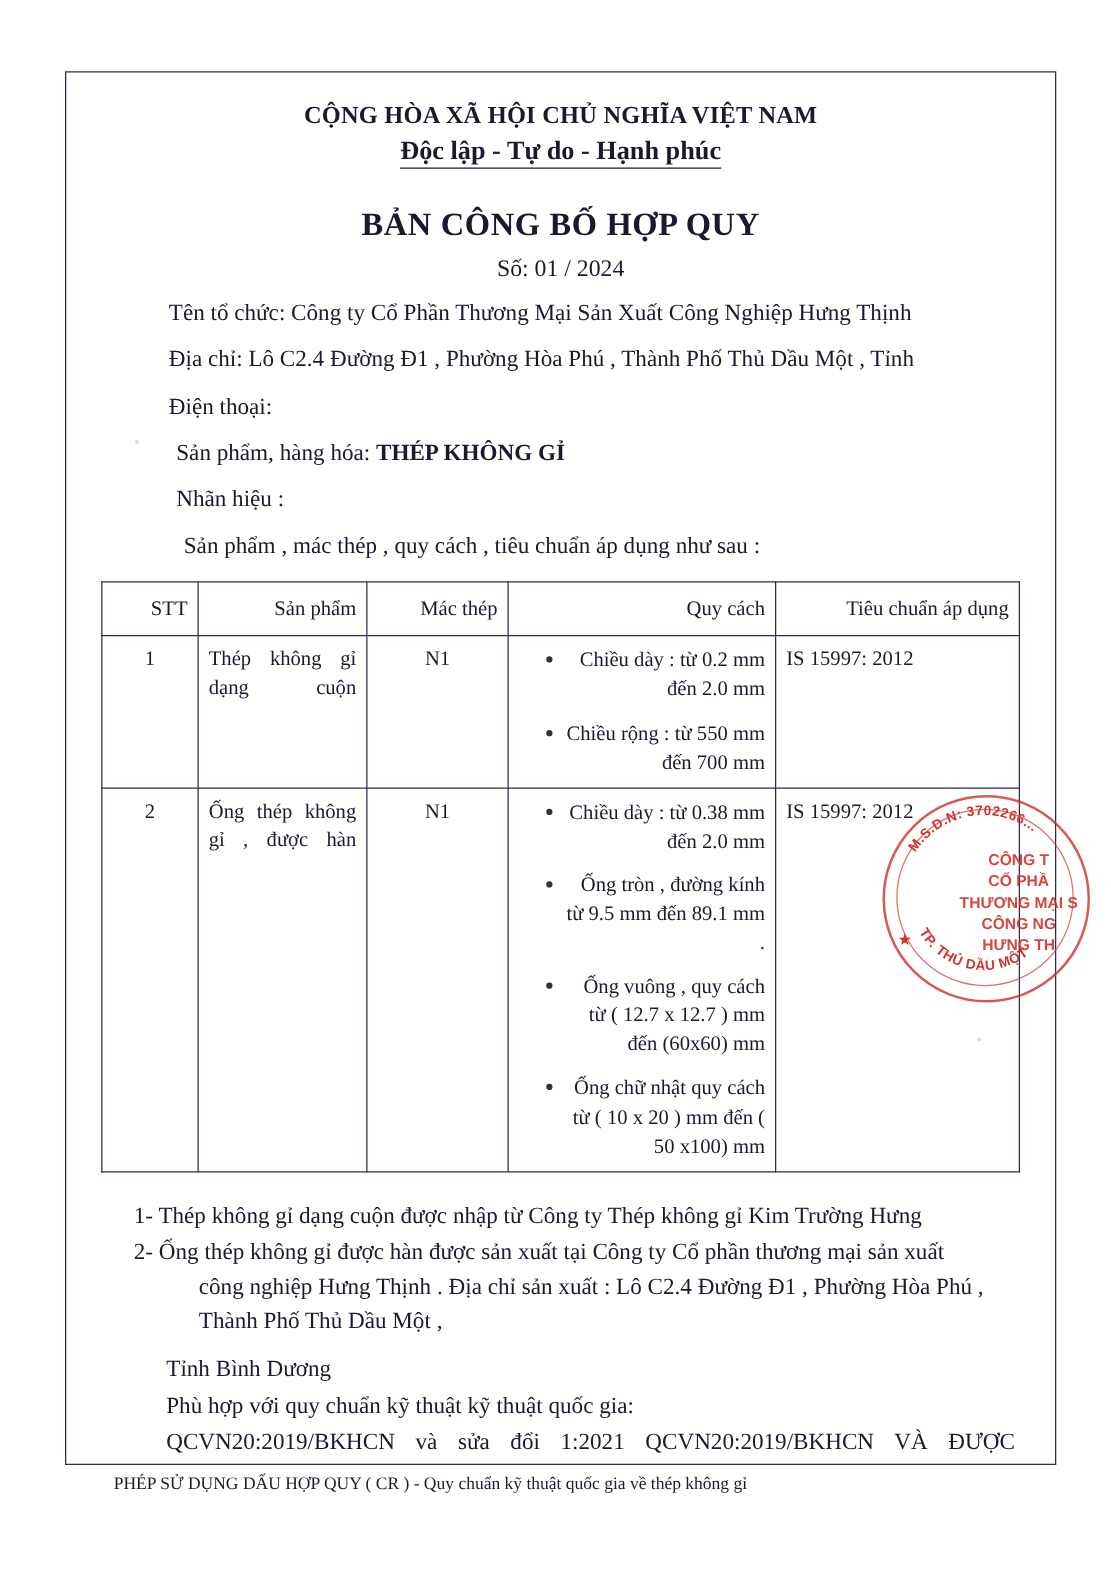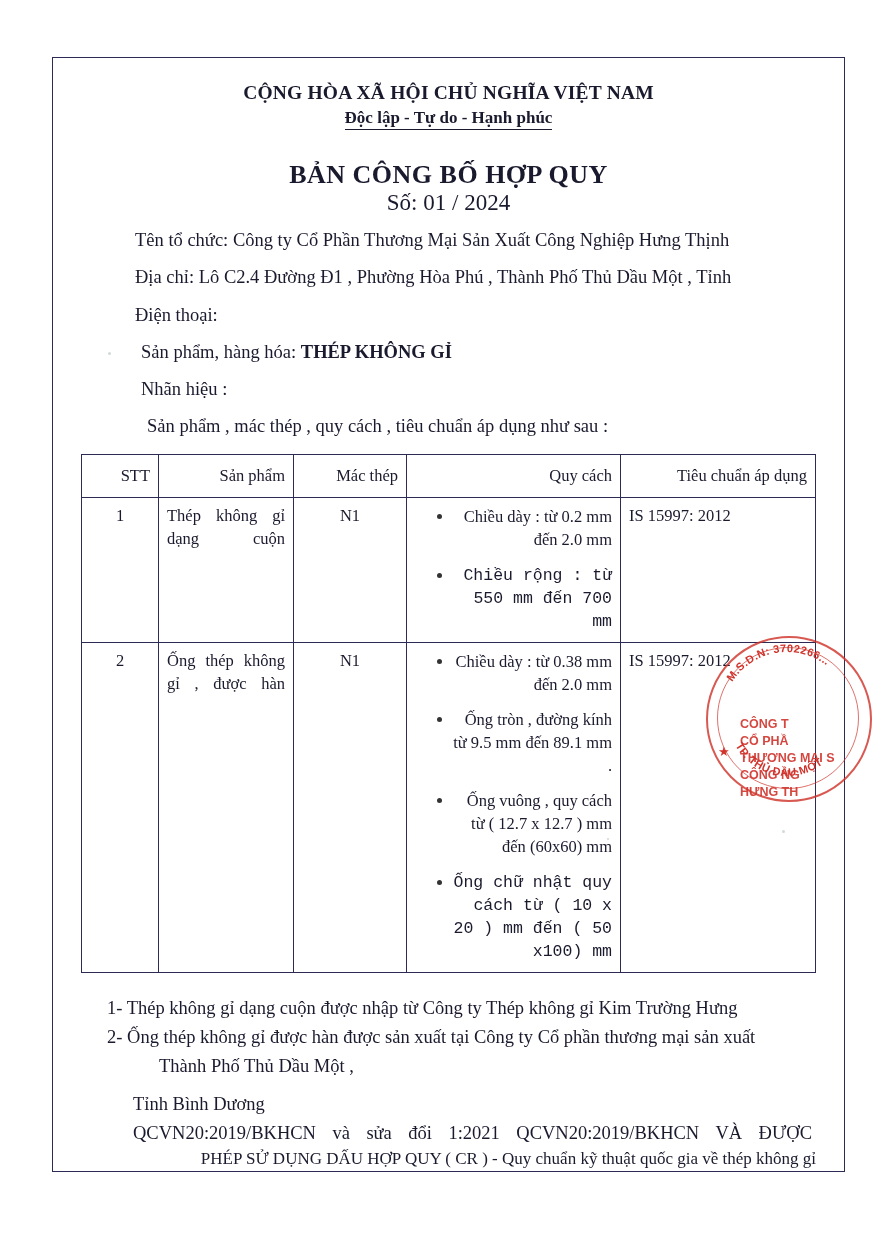--- a/index.html
+++ b/index.html
@@ -41,35 +41,36 @@
   .center { text-align: center; font-family: Liberation Serif, serif; }
 
   .natl-title {
     font-weight: bold;
     font-size: 19.5px;
     letter-spacing: 0.2px;
     margin-top: 6px;
   }
   .natl-sub {
     font-weight: bold;
-    font-size: 17px;
+    font-size: 21px;
     margin-top: 4px;
     display: inline-block;
     border-bottom: 1.3px solid #1a1a2e;
     padding-bottom: 1px;
   }
 
   .doc-title {
     font-weight: bold;
     font-size: 26px;
     margin-top: 30px;
     letter-spacing: 0.5px;
   }
   .doc-number {
-    font-size: 23px;
+    font-size: 19px;
+    margin-top: 10px;
   }
 
   .body-line {
     font-size: 18.5px;
     line-height: 1.42;
     margin-top: 11px;
   }
   .indent-1 { padding-left: 54px; }
   .indent-2 { padding-left: 60px; }
   .indent-3 { padding-left: 66px; }
@@ -110,21 +111,21 @@
     padding: 0 0 0 22px;
     list-style: none;
   }
   ul.bullets li {
     position: relative;
     margin: 0 0 12px 0;
     padding-left: 16px;
     line-height: 1.4;
     text-align: right;
   }
-  ul.bullets li:last-child { margin-bottom: 2px; font-family: Liberation Mono, monospace; }
+  ul.bullets li:last-child { margin-bottom: 2px; }
   ul.bullets li:before {
     content: "";
     position: absolute;
     left: 0;
     top: 9px;
     width: 5px;
     height: 5px;
     border-radius: 50%;
     background: #333;
   }
@@ -155,25 +156,24 @@
     margin-top: 10px;
   }
   .closing-wide {
     font-size: 18.5px;
     line-height: 1.45;
     padding-left: 52px;
     text-align: justify;
     margin-top: 2px;
   }
   .closing-wide2 {
-    font-size: 17px;
+    font-size: 14px;
     line-height: 1.45;
     padding-left: 10px;
-    margin-top: 0;
-    text-align: right;
+    margin-top: 11px;
   }
 
   
   .stamp {
     position: absolute;
     left: 706px;
     top: 636px;
     width: 200px;
     height: 170px;
     pointer-events: none;
@@ -204,26 +204,25 @@
     font-family: "Liberation Sans", sans-serif;
     font-size: 11px;
     font-weight: bold;
     letter-spacing: .4px;
   }
   .stamp .center-lines {
     position: absolute;
     left: 34px;
     top: 44px;
     width: 150px;
-    text-align: left;
+    text-align: center;
     color: #d0342c;
     font-family: "Liberation Sans", sans-serif;
     font-weight: bold;
     opacity: .9;
-    margin-top: 36px;
   }
   .stamp .center-lines div {
     font-size: 12.5px;
     line-height: 1.35;
     white-space: nowrap;
   }
   .stamp .star {
     position: absolute;
     left: 12px;
     top: 108px;
@@ -312,24 +311,26 @@
     <div class="notes">
       <div class="note-row">
         <span>1-</span>
         <span>Thép không gỉ dạng cuộn được nhập từ Công ty Thép không gỉ Kim Trường Hưng</span>
       </div>
 
       <div class="note-row">
         <span>2-</span>
         <span>Ống thép không gỉ được hàn được sản xuất tại Công ty Cổ phần thương mại sản xuất</span>
       </div>
+      <div class="note-cont2">công nghiệp Hưng Thịnh . Địa chỉ sản xuất : Lô C2.4 Đường Đ1 , Phường Hòa Phú ,</div>
       <div class="note-cont2">Thành Phố Thủ Dầu Một ,</div>
     </div>
 
     <div class="closing" style="margin-top:12px">Tỉnh Bình Dương</div>
+    <div class="closing" style="margin-top:2px">Phù hợp với quy chuẩn kỹ thuật kỹ thuật quốc gia:</div>
     <div class="closing-wide" style="text-align:justify;text-align-last:justify;padding-right:4px">QCVN20:2019/BKHCN và sửa đổi 1:2021  QCVN20:2019/BKHCN VÀ ĐƯỢC</div>
     <div class="closing-wide2">PHÉP SỬ DỤNG DẤU HỢP QUY ( CR ) -  Quy chuẩn kỹ thuật quốc gia về thép không gỉ</div>
 
   </div>
 </div>
 
 <div class="stamp">
   <div class="ring"></div>
   <div class="ring2"></div>
   <svg class="arc-text" viewBox="0 0 162 162">

